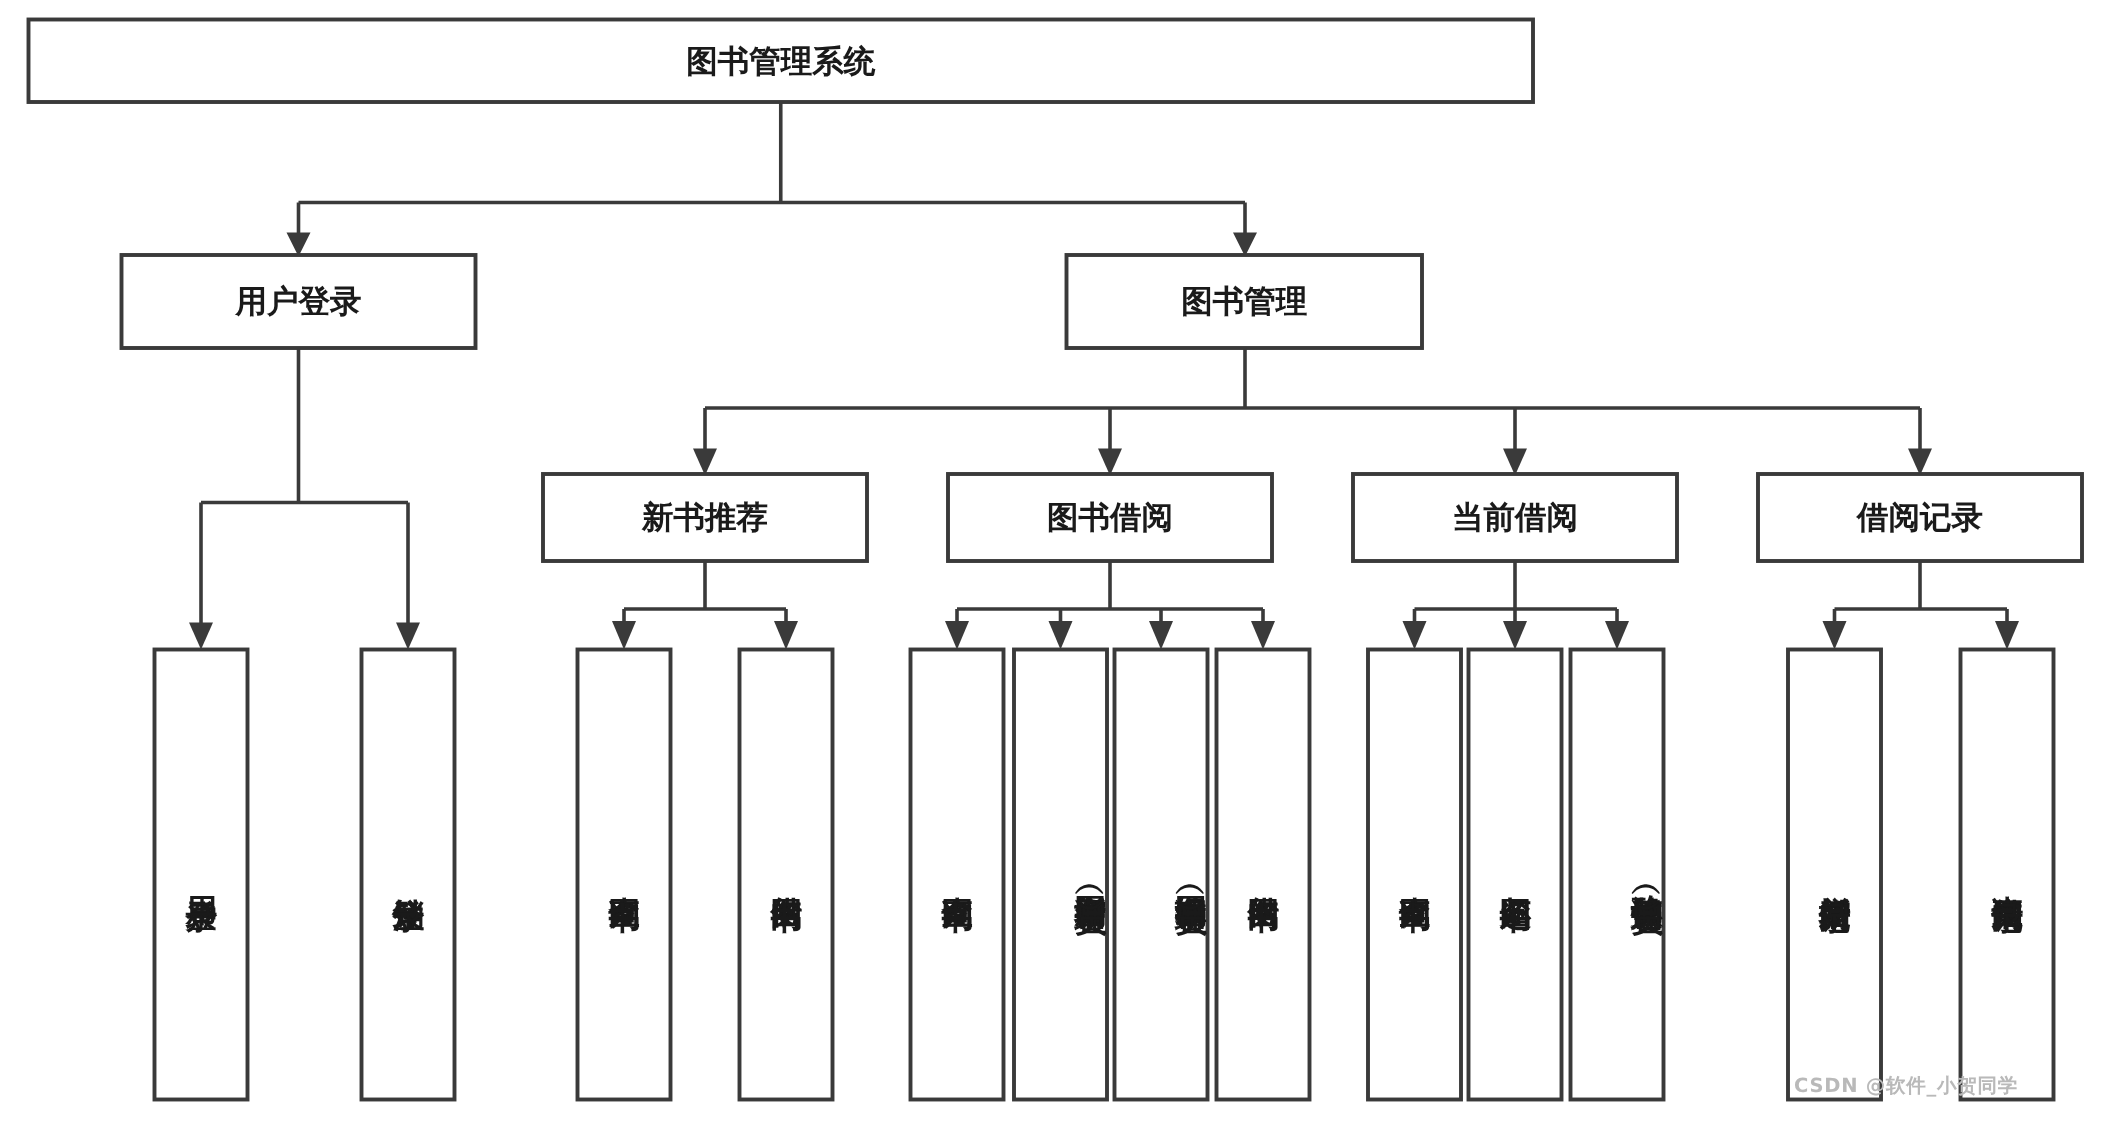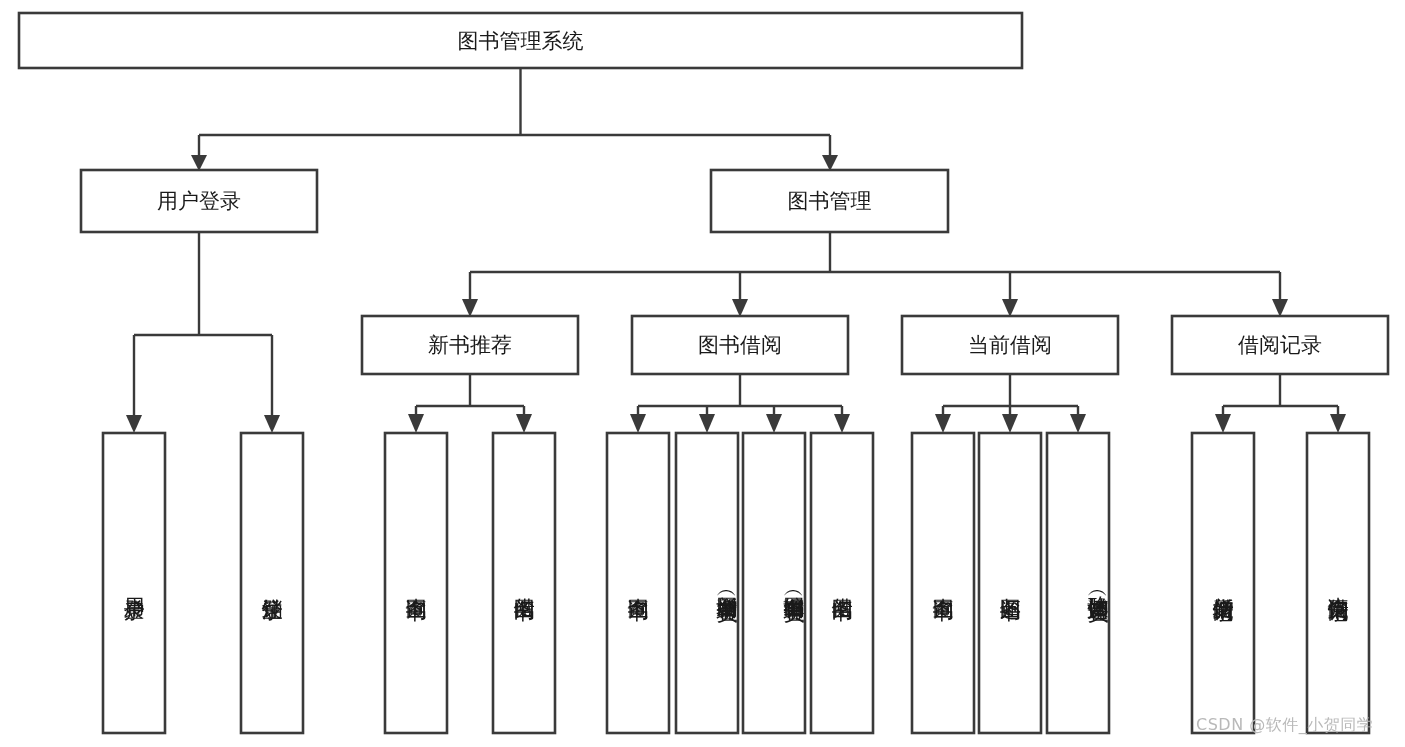--- a/index.html
+++ b/index.html
@@ -12,20 +12,21 @@
     width: 1405px;
     height: 747px;
     overflow: hidden;
     font-family: "DejaVu Sans", "Liberation Sans", sans-serif;
   }
   #diagram-root {
     position: relative;
     width: 1405px;
     height: 621px;
     background: #ffffff;
+    font-weight: bold;
   }
   svg.diagram-canvas {
     position: absolute;
     left: 0;
     top: 0;
     width: 1405px;
     height: 747px;
     display: block;
   }
   .node-box {
@@ -61,21 +62,21 @@
     letter-spacing: 1px;
     display: flex;
     align-items: center;
     justify-content: center;
     white-space: nowrap;
     pointer-events: none;
   }
   .watermark {
     position: absolute;
     font-family: "DejaVu Sans", "Liberation Sans", sans-serif;
-    font-size: 16px;
+    font-size: 13px;
     color: #b9b9b9;
     white-space: nowrap;
     letter-spacing: 0.5px;
   }
 </style>
 </head>
 <body>
 
 <div id="diagram-root">
 

